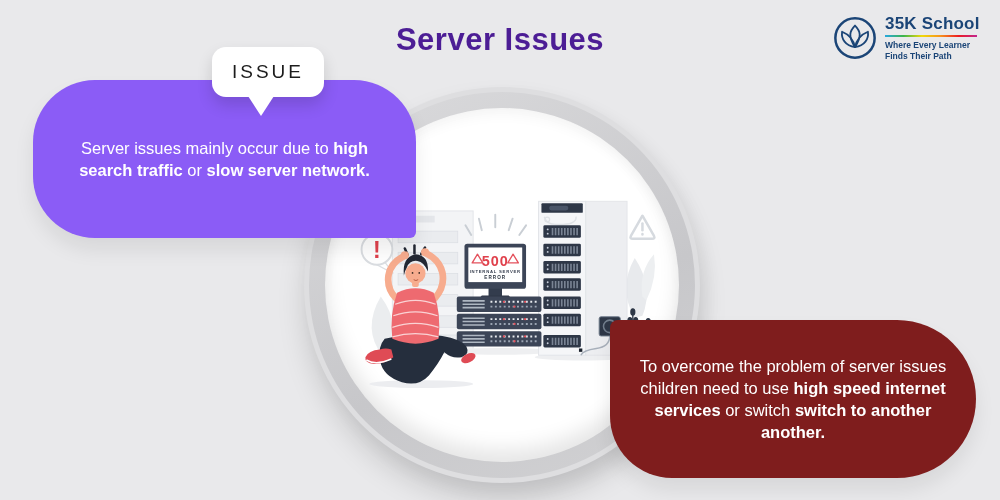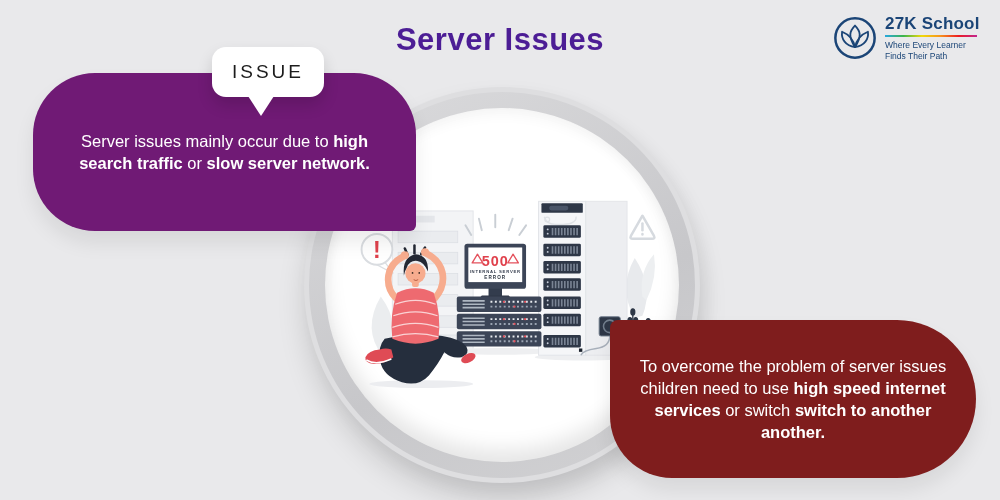--- a/index.html
+++ b/index.html
@@ -16,21 +16,21 @@
     font-size:31px;font-weight:bold;color:#4c1d95;letter-spacing:.5px;
   }
 
   
   .logo{position:absolute;left:832px;top:15px;display:flex;align-items:center;gap:7px;}
   .logo-icon{width:46px;height:46px;flex:0 0 auto;}
   .logo-text{display:flex;flex-direction:column;}
   .logo-brand{font-size:17px;font-weight:bold;color:#1B4577;letter-spacing:.2px;line-height:1.05;}
   .logo-line{height:2.5px;width:92px;margin:2px 0 3px 0;
     background:linear-gradient(90deg,#29A8E0,#3CB44B,#F0D90A,#F7941D,#EC1C24,#C2258F);}
-  .logo-tag{font-size:8.5px;font-weight:normal;color:#1B4577;line-height:1.25;}
+  .logo-tag{font-size:8.5px;font-weight:bold;color:#1B4577;line-height:1.25;}
 
   
   .tag-box{
     position:absolute;background:#fff;border-radius:14px;z-index:4;
     display:flex;align-items:center;justify-content:center;
     box-shadow:0 8px 16px rgba(0,0,0,.14);color:#1C1C1C;
   }
   .tag-box .tail{
     position:absolute;bottom:-19px;width:0;height:0;
     border-left:13px solid transparent;border-right:13px solid transparent;
@@ -43,21 +43,21 @@
 
   
   .bubble{
     position:absolute;z-index:2;color:#fff;text-align:center;
     display:flex;align-items:center;justify-content:center;
     font-size:16.5px;line-height:1.34;
     box-shadow:0 12px 20px rgba(0,0,0,.08);
   }
   .bubble strong{font-weight:bold;}
   .issue-bubble{
-    left:33px;top:73px;width:359px;height:158px;background:#701a75;
+    left:33px;top:80px;width:359px;height:158px;background:#8b5cf6;
     border-radius:62px 62px 6px 62px;padding:0 12px;
   }
   .solution-bubble{
     left:610px;top:320px;width:358px;height:158px;background:#7f1d1d;
     border-radius:8px 79px 79px 62px;padding:0 4px;
   }
 
   
   .ring-outer{
     position:absolute;left:304px;top:87px;width:396px;height:396px;border-radius:50%;
@@ -82,21 +82,21 @@
   <div class="page-title">Server Issues</div>
 
   <div class="logo">
     <svg class="logo-icon" viewBox="0 0 48 48">
       <circle cx="24" cy="24" r="20.5" fill="none" stroke="#1B4577" stroke-width="2.6"></circle>
       <path d="M24,11 C29.5,16.5 31.5,22 24,33.5 C16.5,22 18.5,16.5 24,11 Z" fill="none" stroke="#1B4577" stroke-width="1.9" stroke-linejoin="round"></path>
       <path d="M24,33.5 C14,32 9.5,25 10.5,17.5 C18,20.5 22.5,26 24,33.5 Z" fill="none" stroke="#1B4577" stroke-width="1.9" stroke-linejoin="round"></path>
       <path d="M24,33.5 C34,32 38.5,25 37.5,17.5 C30,20.5 25.5,26 24,33.5 Z" fill="none" stroke="#1B4577" stroke-width="1.9" stroke-linejoin="round"></path>
     </svg>
     <div class="logo-text">
-      <div class="logo-brand">27K School</div>
+      <div class="logo-brand">35K School</div>
       <div class="logo-line"></div>
       <div class="logo-tag">Where Every Learner</div>
       <div class="logo-tag">Finds Their Path</div>
     </div>
   </div>
 
   <div class="ring-outer">
     <div class="ring-mid">
       <div class="ring-inner">
         <svg viewBox="0 0 368 368" font-family="Liberation Sans, DejaVu Sans, sans-serif">

